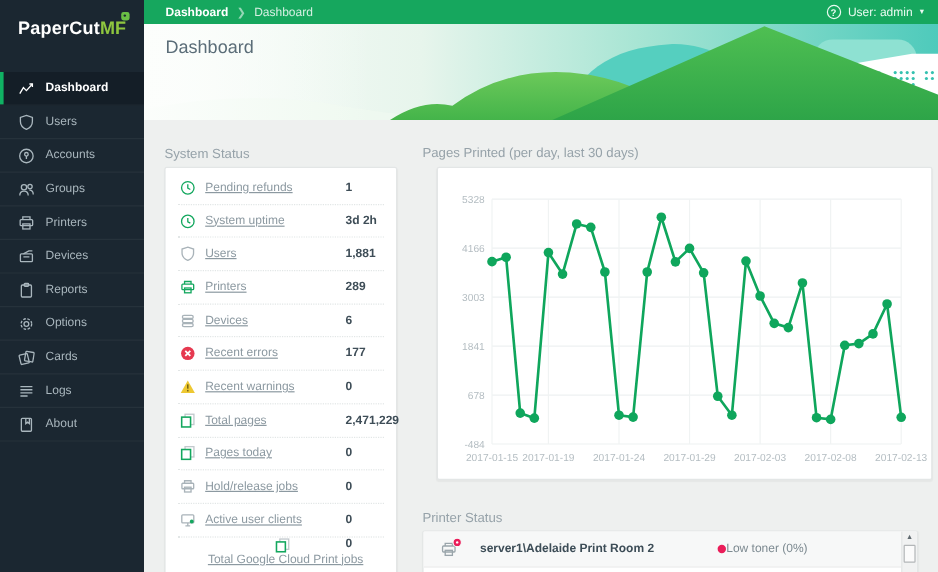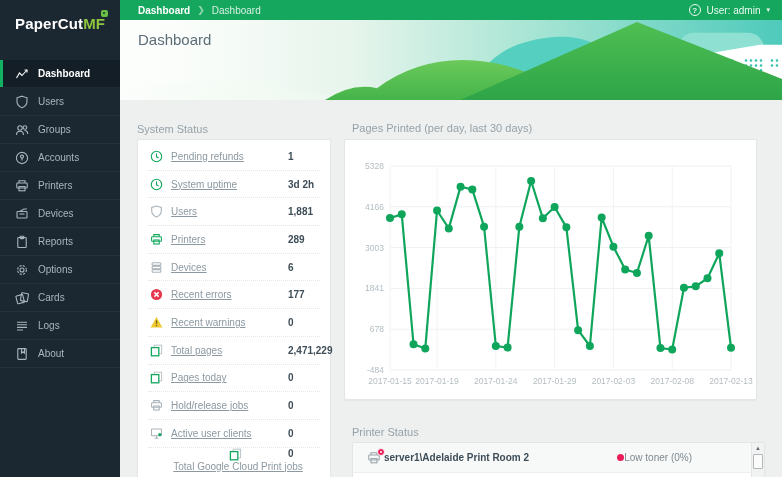--- a/index.html
+++ b/index.html
@@ -48,33 +48,33 @@
   .status-row { height:27.7px; display:flex; align-items:center; margin:0 10px; border-bottom:1px dotted #e2e6e6; }
   .status-row:last-child { border-bottom:none;flex-direction:column; }
   .status-row .ic { width:13px; height:13px; margin-left:2px; flex:0 0 auto; }
   .status-label { font-size:10px; color:#8c99a1; margin-left:8px;text-decoration:underline; }
   .status-value { position:absolute; left:150px; font-size:10px; font-weight:bold; color:#3e4d57; }
   .ic-green { stroke:#13a75e; fill:none; stroke-width:1.1; }
   .ic-gray { stroke:#a9b3b9; fill:none; stroke-width:1.1; }
 
   
   #chart-heading { left:232px; top:22px; }
-  #chart-card { left:224px; top:39px; width:413px; height:261px; }
+  #chart-card { left:244px; top:39px; width:413px; height:261px; }
   #chart-card svg { display:block; }
 
   
   #printer-heading { left:232px; top:326px; }
   #printer-card { left:232px; top:342px; width:413px; height:80px; padding:0; }
   .printer-row { position:relative; height:30px; display:flex; align-items:center; background:#f7f8f8; border-bottom:1px solid #ededed; padding-left:14px; cursor:pointer; }
   .printer-icon-wrap { position:relative; width:15px; height:14px; }
   .printer-icon-wrap svg { width:14px; height:14px; stroke:#9aa5ab; fill:none; stroke-width:1.1; }
   .printer-badge { position:absolute; right:-3px; top:-3px; width:8px; height:8px; background:#ea1d59; border-radius:50%; border:1px solid #f7f8f8; }
   .printer-badge::after { content:""; position:absolute; left:2.2px; top:2.2px; width:2.2px; height:2.2px; background:#fff; border-radius:50%; }
-  .printer-name { font-size:10px; font-weight:bold; color:#3d4d57; margin-left:2px; }
-  .printer-state { position:absolute; right:59px; display:flex; align-items:center; gap:0;justify-content:space-between; }
+  .printer-name { font-size:10px; font-weight:bold; color:#3d4d57; margin-left:18px; }
+  .printer-state { position:absolute; right:78px; display:flex; align-items:center; gap:0;justify-content:space-between; }
   .state-dot { width:7px; height:7px; border-radius:50%; }
   .state-label { font-size:10px; color:#7d8a91; }
   .vscroll { position:absolute; right:0; top:0; bottom:0; width:13px; background:#f1f2f2; border-left:1px solid #e4e6e6; }
   .vscroll .arrow-up { position:absolute; top:2px; left:0; right:0; text-align:center; font-size:6px; color:#606a70; }
   .vscroll .thumb { position:absolute; top:11px; left:1px; width:10px; height:15px; background:#fbfbfb; border:1px solid #b3b6b8; border-radius:1px; }
 </style>
 </head>
 <body>
 
 <div id="app">
@@ -93,34 +93,34 @@
         <span>Dashboard</span>
       </div>
       <div class="nav-item">
         <svg viewBox="0 0 14 14">
             <path d="M7 1.2 L12 2.8 V6.2 C12 9.6 9.8 11.6 7 12.8 C4.2 11.6 2 9.6 2 6.2 V2.8 Z"></path>
           </svg>
         <span>Users</span>
       </div>
       <div class="nav-item">
         <svg viewBox="0 0 14 14">
+            <circle cx="7" cy="7" r="5.6"></circle>
+            <circle cx="7" cy="5.6" r="1.5"></circle>
+            <path d="M7 7.1 V9.6"></path>
+          </svg>
+        <span>Accounts</span>
+      </div>
+      <div class="nav-item">
+        <svg viewBox="0 0 14 14">
             <circle cx="5" cy="5" r="2.2"></circle>
             <path d="M1.5 12 C1.5 9.5 3 8.3 5 8.3 C7 8.3 8.5 9.5 8.5 12"></path>
             <circle cx="10" cy="4.5" r="1.8"></circle>
             <path d="M9.5 7.5 C11.5 7.5 12.7 8.8 12.7 11"></path>
           </svg>
         <span>Groups</span>
-      </div>
-      <div class="nav-item">
-        <svg viewBox="0 0 14 14">
-            <circle cx="7" cy="7" r="5.6"></circle>
-            <circle cx="7" cy="5.6" r="1.5"></circle>
-            <path d="M7 7.1 V9.6"></path>
-          </svg>
-        <span>Accounts</span>
       </div>
       <div class="nav-item">
         <svg viewBox="0 0 14 14">
             <path d="M4 4 V1.8 H10 V4"></path>
             <rect x="1.8" y="4" width="10.4" height="5" rx="0.8"></rect>
             <rect x="4" y="7.6" width="6" height="4.2"></rect>
           </svg>
         <span>Printers</span>
       </div>
       <div class="nav-item">

